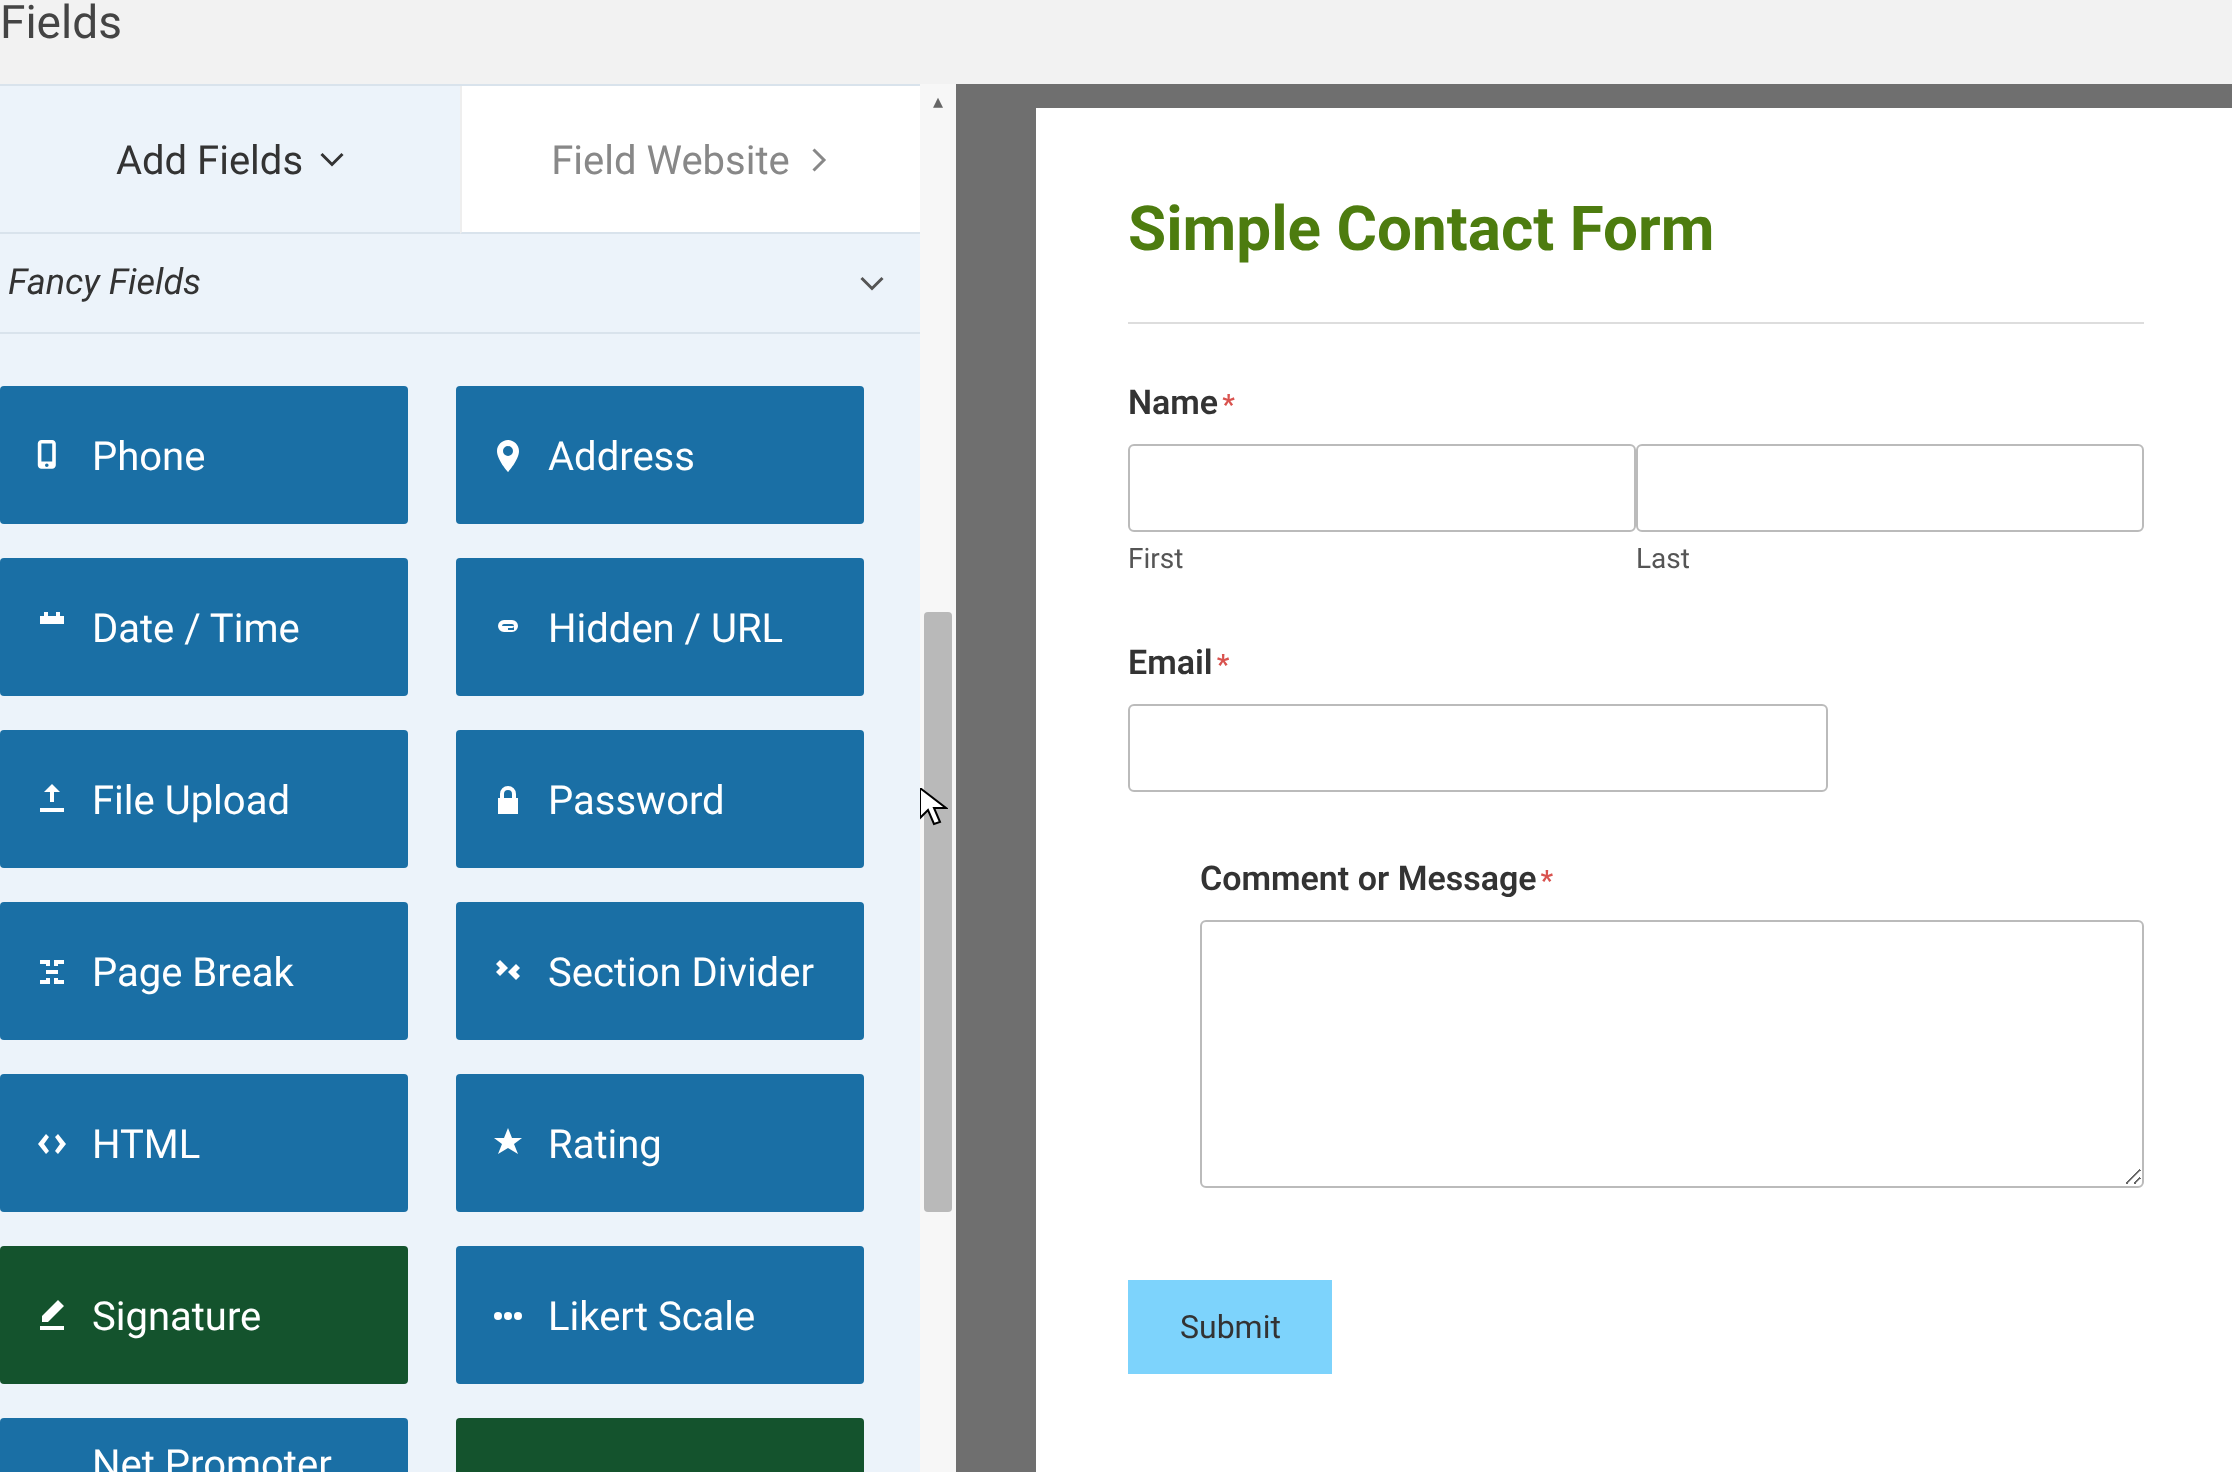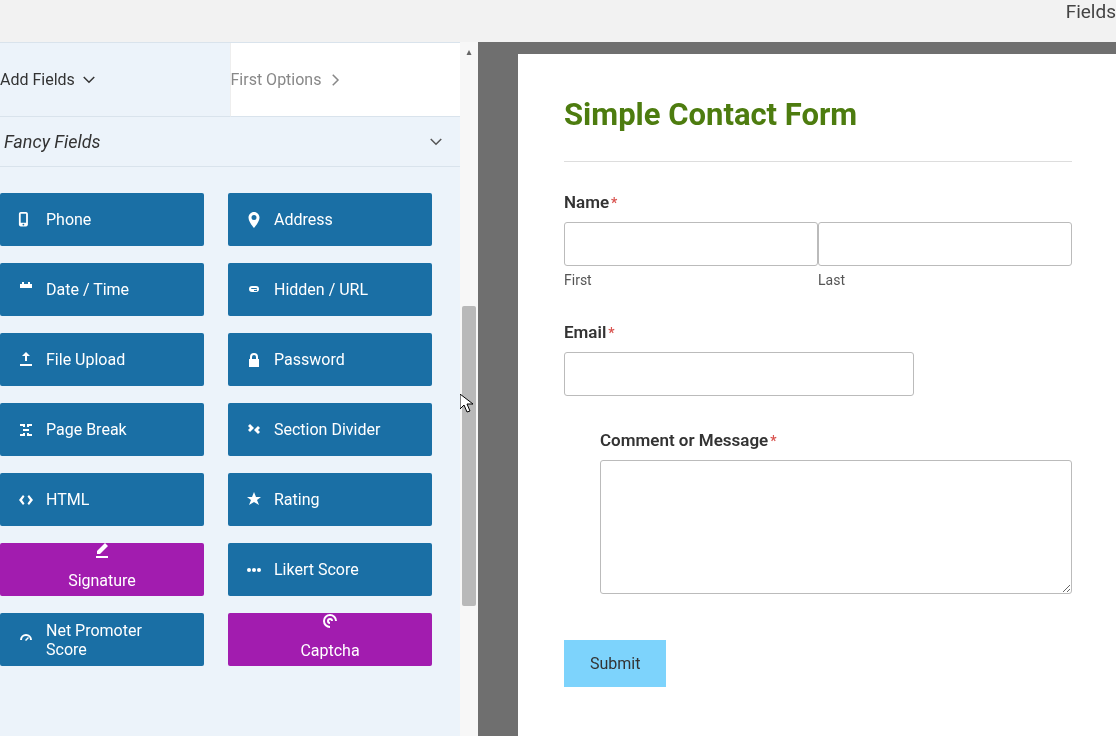--- a/index.html
+++ b/index.html
@@ -8,22 +8,22 @@
     font-family: -apple-system, BlinkMacSystemFont, "Segoe UI", Roboto, Arial, sans-serif;
     background: #f2f2f2;
     overflow: hidden;
   }
   .frame { width: 1116px; height: 736px; position: relative; overflow: hidden; }
 
   
   .topbar {
     height: 42px;
     background: #f2f2f2;
-    text-align: right;
-    font-size: 19px;
+    text-align: left;
+    font-size: 23px;
     color: #444;
     line-height: 24px;
   }
 
   .main { display: flex; height: calc(100% - 42px); }
 
   
   .left-wrap {
     width: 478px;
     height: 100%;
@@ -38,23 +38,23 @@
     background: #ecf3fa;
   }
   .tabs {
     display: flex;
     height: 74px;
   }
   .tab {
     flex: 1;
     display: flex;
     align-items: center;
-    justify-content: flex-start;
+    justify-content: center;
     gap: 8px;
-    font-size: 16px;
+    font-size: 20px;
     color: #333;
     cursor: pointer;
     border-bottom: 1px solid #d9e3ec;
   }
   .tab.active {
     background: #ecf3fa;
   }
   .tab.inactive {
     background: #ffffff;
     color: #888;
@@ -77,34 +77,33 @@
   }
 
   .fields-grid {
     display: grid;
     grid-template-columns: 204px 204px;
     column-gap: 24px;
     row-gap: 17px;
     padding: 26px 0 0 0;
   }
   .field-btn {
-    height: 53px;
+    height: 69px;
     background: #1a6fa5;
     color: #fff;
     display: flex;
     align-items: center;
     gap: 12px;
     padding: 0 18px;
-    font-size: 16px;
+    font-size: 20px;
     cursor: pointer;
     border-radius: 2px;
   }
   .field-btn.light {
-    background: #a21caf;
-    flex-direction: column;
+    background: #14532d;
   }
   .field-btn .icn {
     width: 16px; height: 16px; flex: 0 0 16px;
     display: inline-flex; align-items: center; justify-content: center;
   }
   .field-btn svg { fill: #fff; }
 
   
   .scrollstrip {
     width: 18px;
@@ -266,21 +265,21 @@
     <div class="left-wrap">
       <div class="left-panel">
         <div class="tabs">
           <div class="tab active">
             <span>Add Fields</span>
             <svg class="chev-icon" viewBox="0 0 16 16">
                 <use href="#i-chevdown"></use>
               </svg>
           </div>
           <div class="tab inactive">
-            <span>First Options</span>
+            <span>Field Website</span>
             <svg class="chev-icon" viewBox="0 0 16 16">
                 <use href="#i-chevright"></use>
               </svg>
           </div>
         </div>
 
         <div class="section-heading">
           <span>Fancy Fields</span>
           <svg class="chev-icon" viewBox="0 0 16 16" style="color:#555">
               <use href="#i-chevdown"></use>
@@ -375,21 +374,21 @@
                 </svg>
               </span>
               <span>Signature</span>
             </div>
             <div class="field-btn">
               <span class="icn">
                 <svg viewBox="0 0 16 16" width="16" height="16">
                   <use href="#i-likert"></use>
                 </svg>
               </span>
-              <span>Likert Score</span>
+              <span>Likert Scale</span>
             </div>
             <div class="field-btn">
               <span class="icn">
                 <svg viewBox="0 0 16 16" width="16" height="16">
                   <use href="#i-nps"></use>
                 </svg>
               </span>
               <span>Net Promoter Score</span>
             </div>
             <div class="field-btn light">

